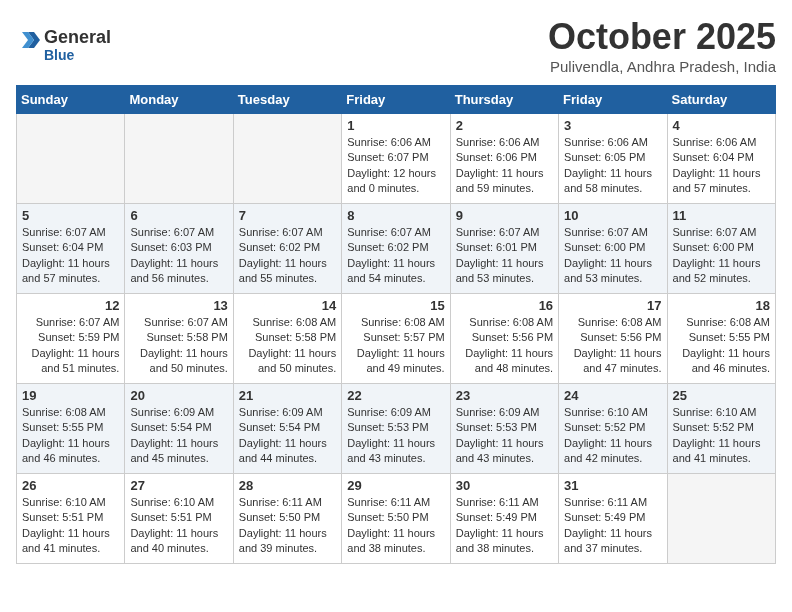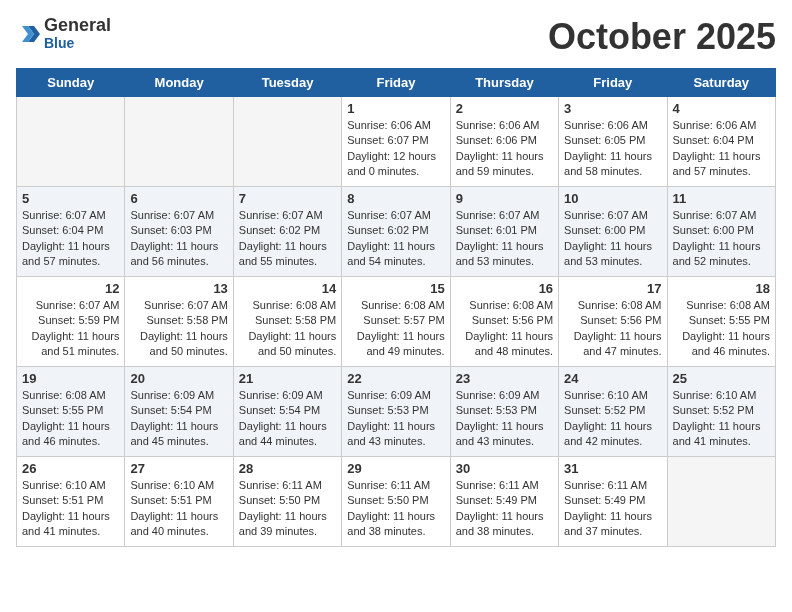--- a/index.html
+++ b/index.html
@@ -22,20 +22,21 @@
     }
     .logo-text {
       display: flex;
       flex-direction: column;
       line-height: 1.1;
     }
     .logo-general {
       font-size: 18px;
       font-weight: bold;
       color: #333;
+      margin-top: 12px;
     }
     .logo-blue {
       font-size: 14px;
       font-weight: bold;
       color: #2060a0;
     }
     .logo-icon {
       width: 24px;
       height: 24px;
       margin-right: 4px;
@@ -55,21 +56,21 @@
     }
     table {
       width: 100%;
       border-collapse: collapse;
     }
     th {
       background-color: #2060a0;
       color: #fff;
       font-size: 13px;
       padding: 6px 4px;
-      text-align: center;
+      text-align: left;
       border: 1px solid #2060a0;
     }
     td {
       vertical-align: top;
       border: 1px solid #ccc;
       padding: 4px 5px;
       width: calc(100% / 7);
       min-height: 80px;
       background: #fff;
     }
@@ -113,20 +114,21 @@
       <polygon points="18,4 24,12 18,20 12,20 18,12 12,4" fill="#2060a0"></polygon>
       <polygon points="12,4 18,12 12,20 6,20 12,12 6,4" fill="#4090d0"></polygon>
     </svg>
     <div class="logo-text">
       <span class="logo-general">General</span>
       <span class="logo-blue">Blue</span>
     </div>
   </div>
   <div class="title-block">
     <div class="month-title">October 2025</div>
+    <div class="location">Pulivendla, Andhra Pradesh, India</div>
   </div>
 </div>
 
 <table>
   <thead>
     <tr>
     <th>Sunday</th>
         <th>Monday</th>
         <th>Tuesday</th>
         <th>Friday</th>

